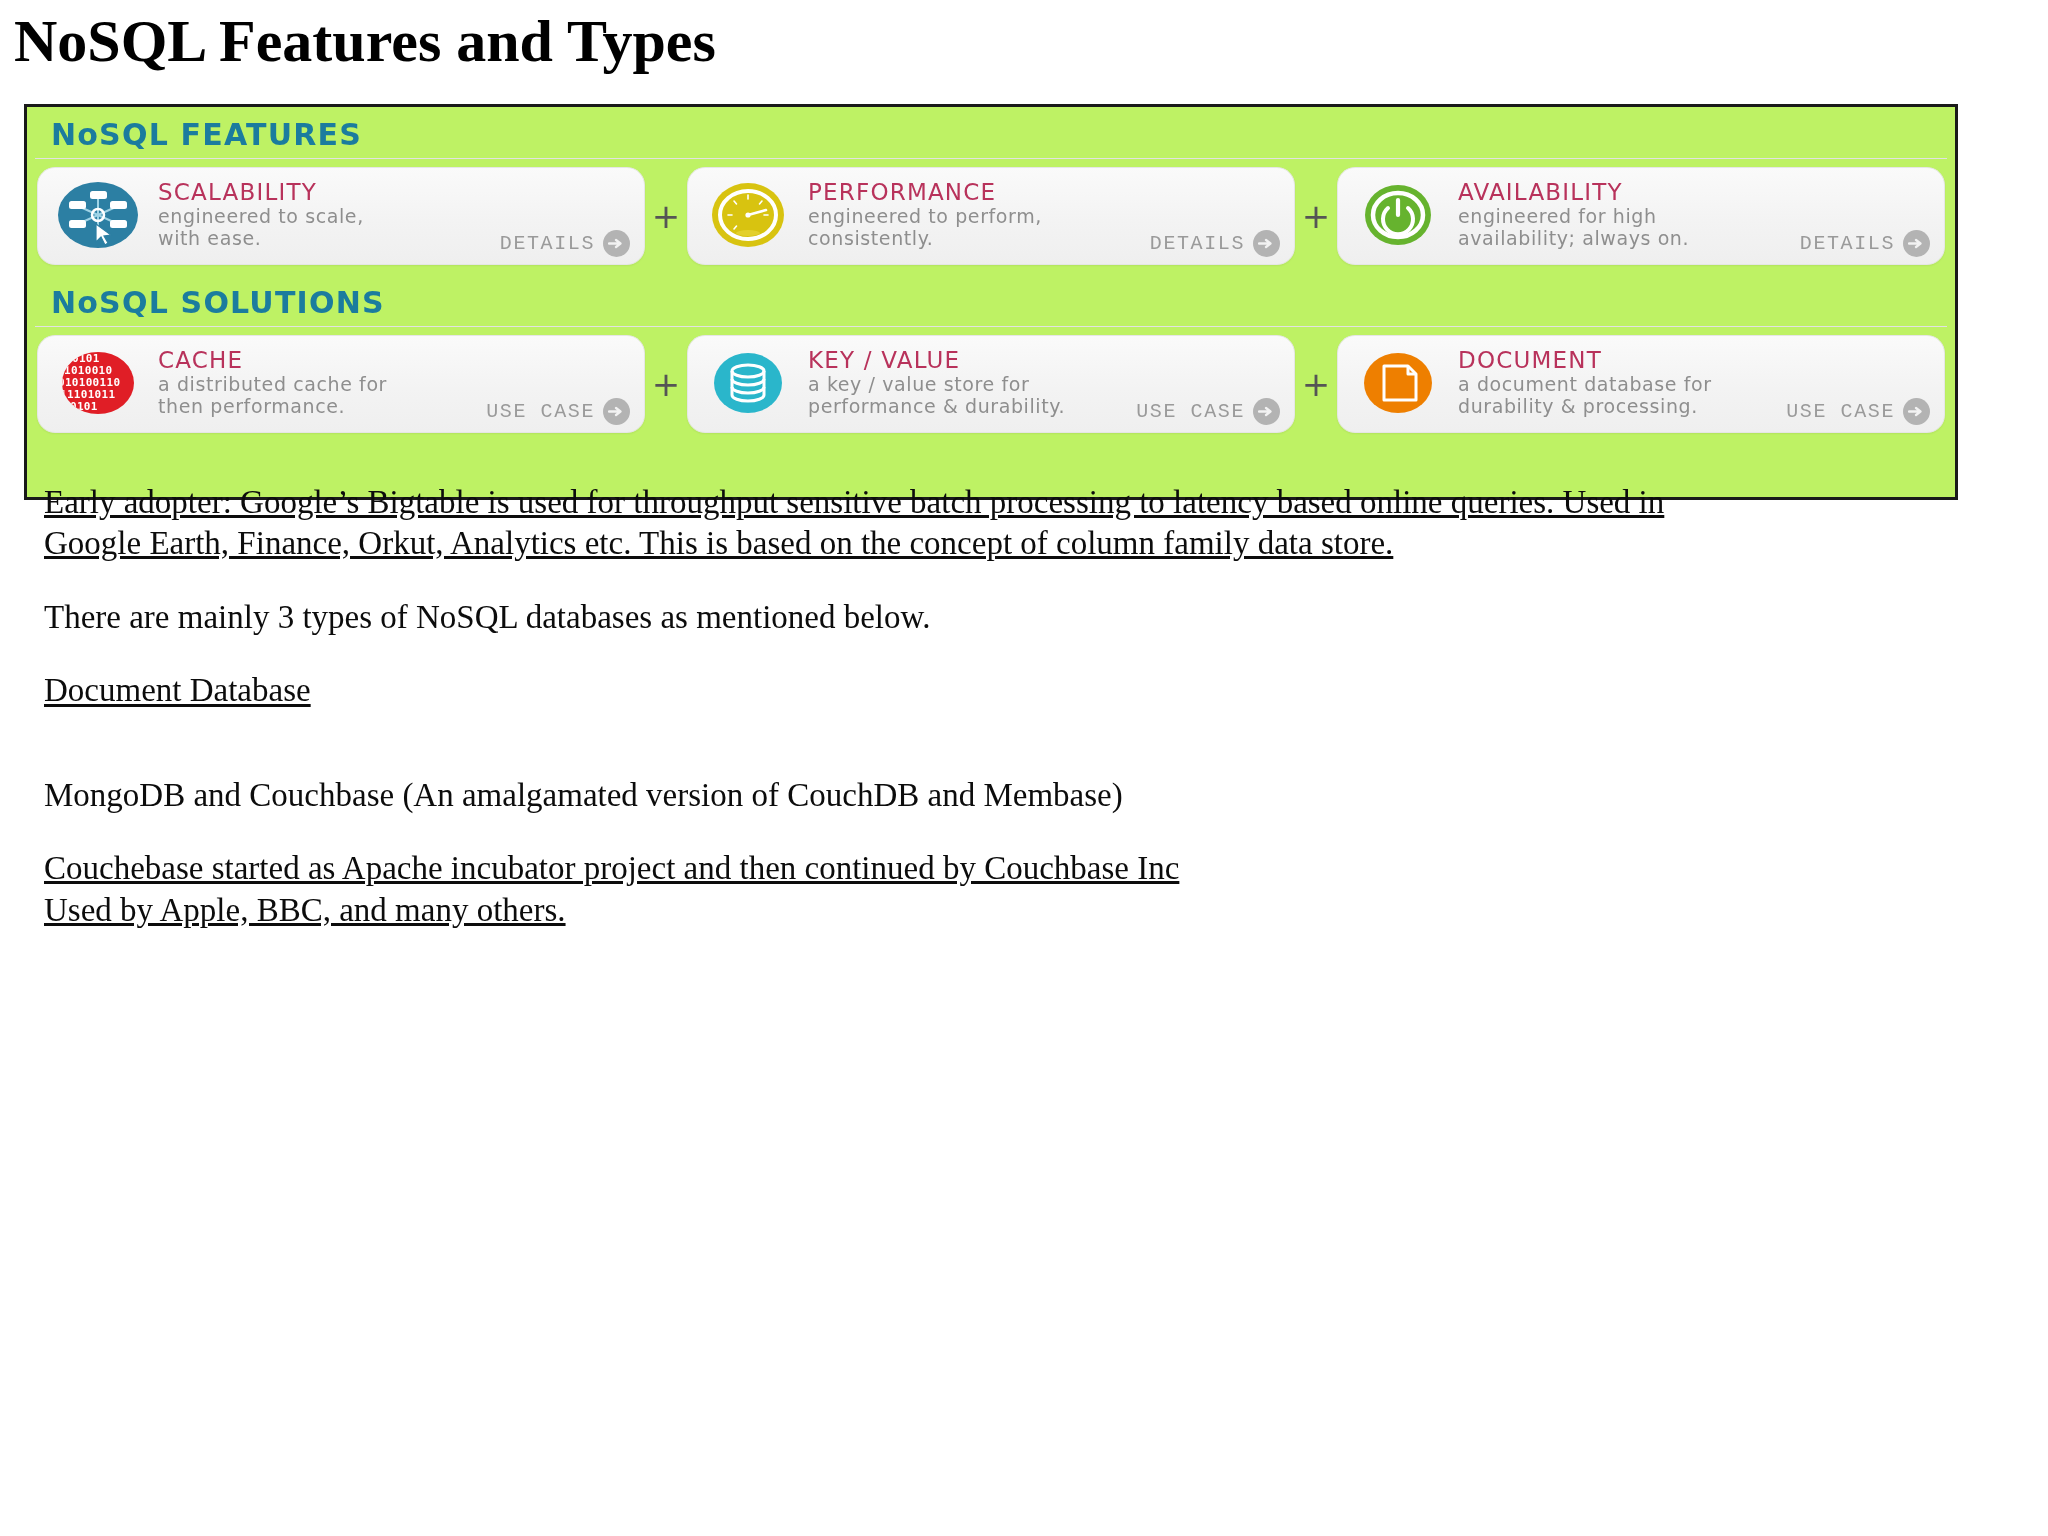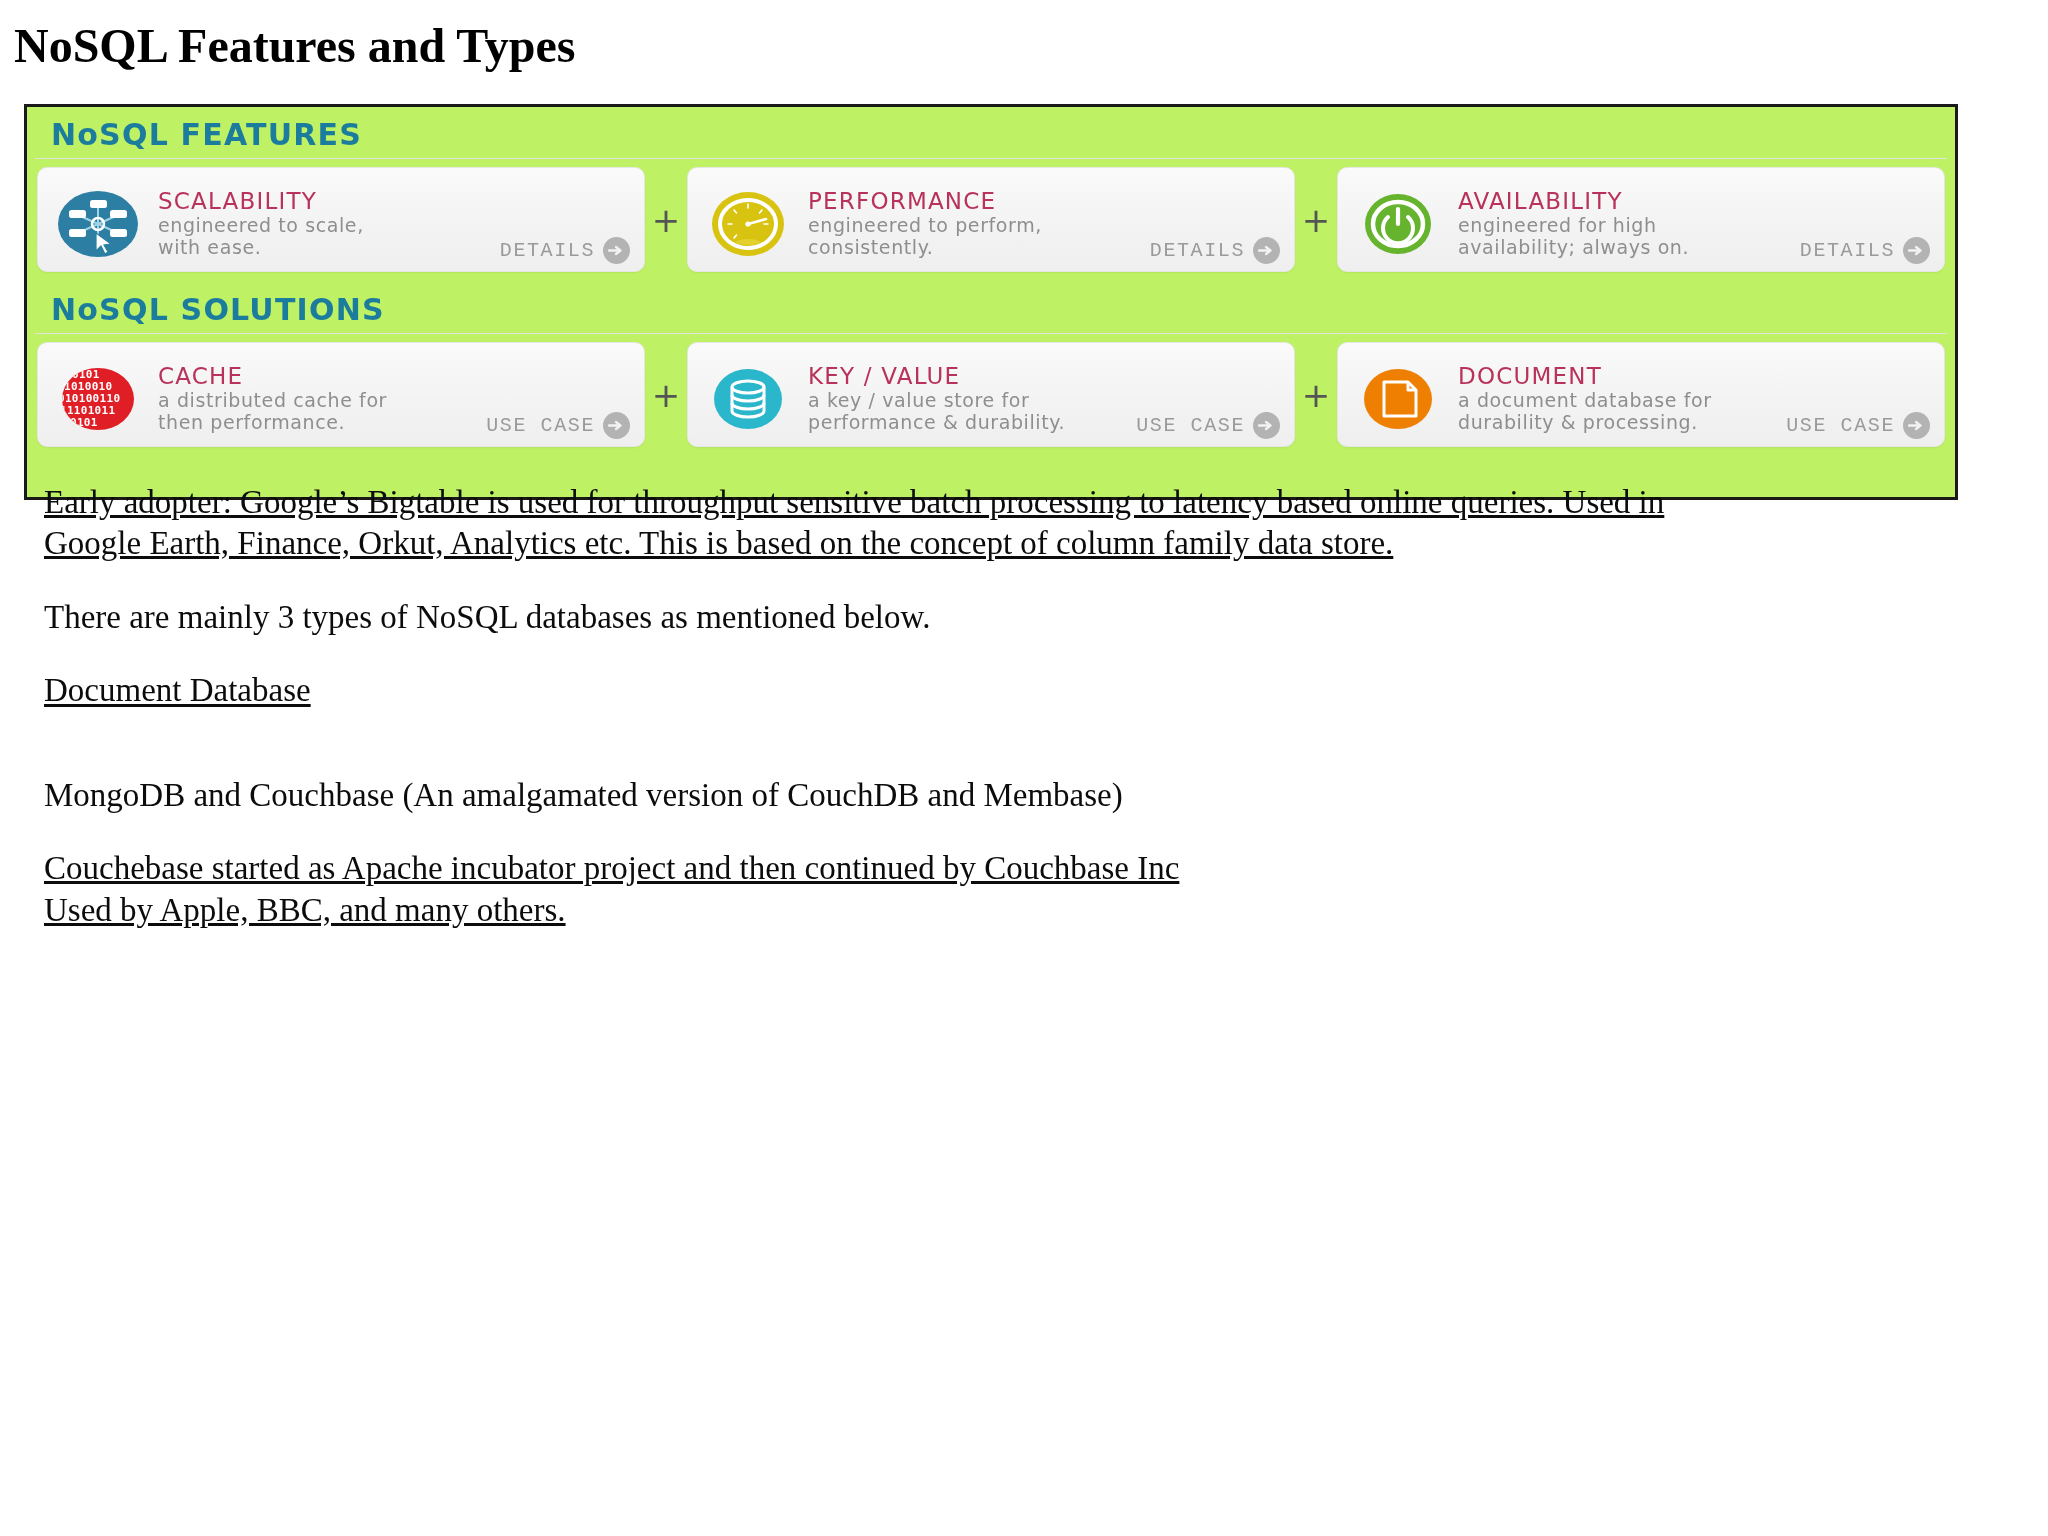--- a/index.html
+++ b/index.html
@@ -19,24 +19,24 @@
     position: relative;
     width: 2048px;
     height: 1536px;
     padding: 0;
   }
 
   
   .page-title {
     position: absolute;
     left: 14px;
-    top: 20px;
+    top: 8px;
     font-family: "Liberation Serif", serif;
     font-weight: bold;
-    font-size: 48px;
+    font-size: 60px;
     letter-spacing: 0px;
     color: #000;
     line-height: 1.1;
   }
 
   
   .infographic {
     position: absolute;
     left: 24px;
     top: 104px;
@@ -67,25 +67,25 @@
     display: flex;
     align-items: center;
     padding: 8px 10px 10px 10px;
     box-sizing: border-box;
   }
 
   .card {
     flex: 1 1 0;
     background: linear-gradient(to bottom, #fafafa 0%, #f3f3f3 55%, #efefef 100%);
     border: 1px solid #e6e6e6;
-    border-radius: 10px;
+    border-radius: 18px;
     box-shadow: 0 1px 2px rgba(0,0,0,0.06);
     display: flex;
     align-items: flex-start;
-    padding: 17px 14px 8px 14px;
+    padding: 8px 14px 8px 14px;
     box-sizing: border-box;
     min-height: 98px;
     position: relative;
   }
 
   .plus {
     flex: 0 0 auto;
     width: 42px;
     text-align: center;
     font-family: "DejaVu Sans", sans-serif;

